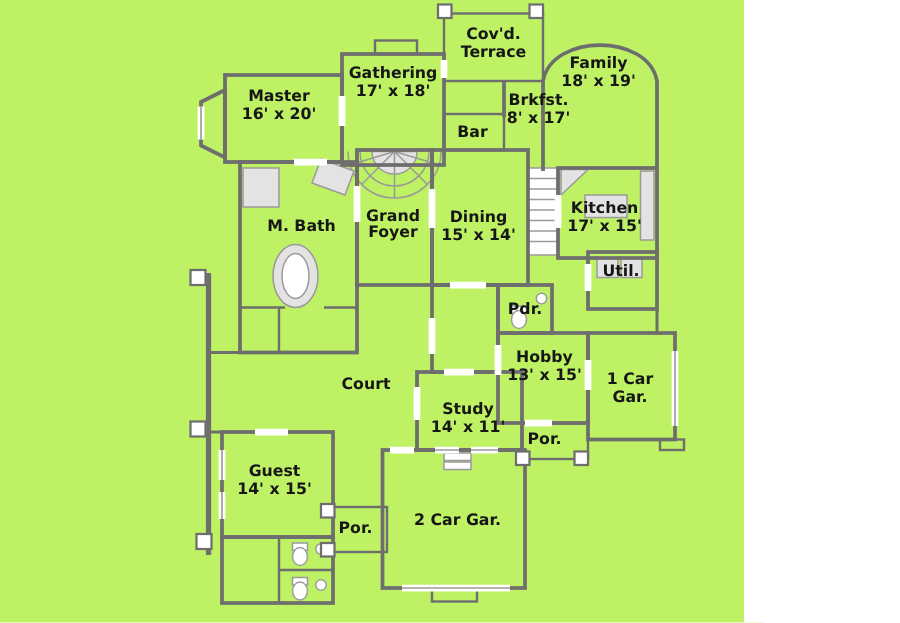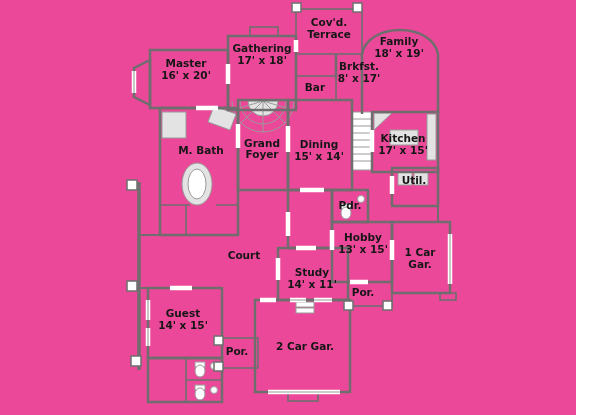--- a/index.html
+++ b/index.html
@@ -1,16 +1,16 @@
 <!DOCTYPE html>
 <html style="--wall: #6e6e6e; --textc: #161616; --fix: #e3e3e3;"><head>
 <meta charset="utf-8">
 <style>
   html,body{margin:0;padding:0;background:#ffffff;}
-  .page{position:relative;width:576px;height:415px;background:#ec4899;overflow:hidden;}
+  .page{position:relative;width:496px;height:415px;background:#bef264;overflow:hidden;}
   svg{display:block;}
   .wall{stroke:var(--wall,#6e6e6e);stroke-width:2.5;fill:none;stroke-linejoin:miter;}
   .wall-thin{stroke:var(--wall,#6e6e6e);stroke-width:1.6;fill:none;}
   .fence{stroke:var(--wall,#6e6e6e);stroke-width:3.5;fill:none;}
   .conn{stroke:var(--wall,#6e6e6e);stroke-width:2;fill:none;}
   .fix{stroke:#9a9a9a;stroke-width:1;fill:var(--fix,#e3e3e3);}
   .fixw{stroke:#9a9a9a;stroke-width:1;fill:#ffffff;}
   .fixline{stroke:#9a9a9a;stroke-width:1;fill:none;}
   .gap{stroke:#ffffff;stroke-width:4.5;fill:none;}
   .winline{stroke:#9a9a9a;stroke-width:1.1;fill:none;}

